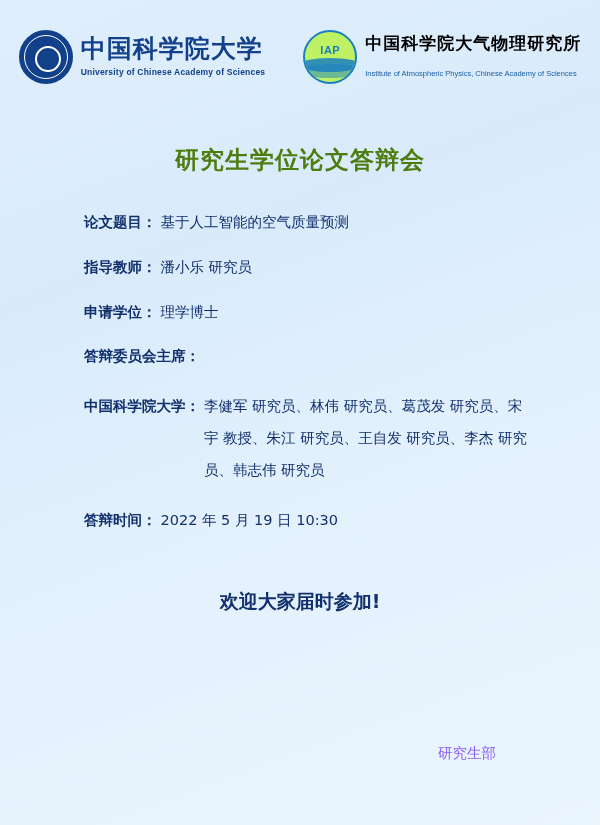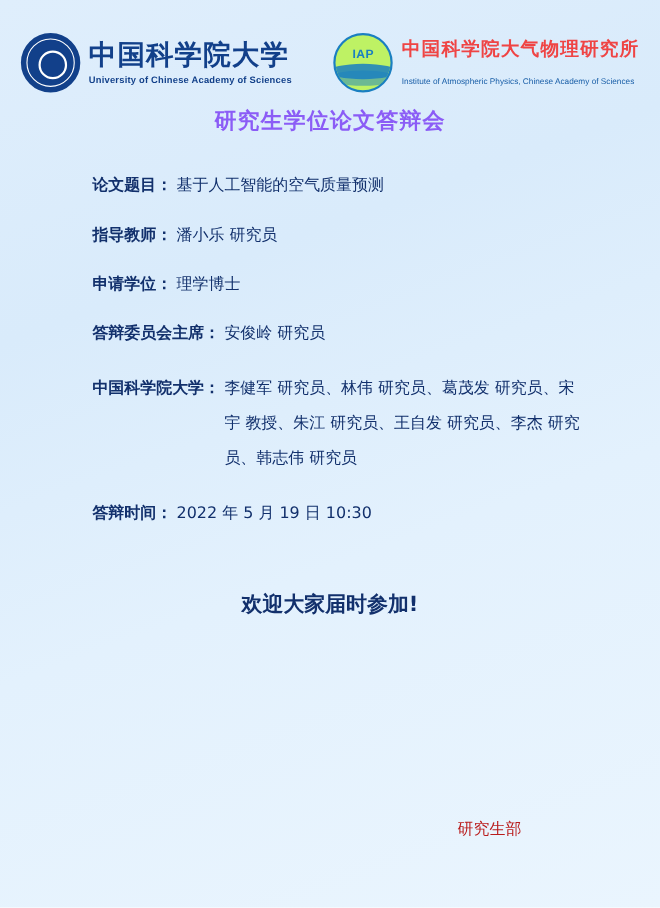--- a/index.html
+++ b/index.html
@@ -78,21 +78,21 @@
     box-shadow: inset 0 0 0 2px #12408a, 0 0 0 2px #12408a;
   }
 
   .ucas-text {
     display: flex;
     flex-direction: column;
     justify-content: center;
     line-height: 1.1;
   }
   .ucas-cn {
-    font-family: Liberation Sans, sans-serif;
+    font-family: Liberation Mono, monospace;
     font-size: 25px;
     font-weight: bold;
     letter-spacing: 1px;
     color: #12408a;
     white-space: nowrap;
   }
   .ucas-en {
     font-size: 8.5px;
     font-weight: bold;
     color: #12408a;
@@ -137,42 +137,43 @@
     letter-spacing: .5px;
   }
 
   .iap-text {
     display: flex;
     flex-direction: column;
     justify-content: center;
     line-height: 1.1;
   }
   .iap-cn {
-    font-family: Liberation Serif, serif;
+    font-family: Liberation Mono, monospace;
     font-size: 17px;
     font-weight: bold;
     letter-spacing: 1px;
-    color: #ef4444;
+    color: #000000;
     white-space: nowrap;
   }
   .iap-en {
     font-size: 7.5px;
     font-weight: normal;
     color: #1a5fa8;
     white-space: nowrap;
     margin-top: 16px;
   }
 
   
   .doc-title {
     text-align: center;
     font-family: "DejaVu Sans", sans-serif;
-    font-size: 20px;
-    font-weight: bold;
-    color: #8b5cf6;
+    font-size: 24px;
+    font-weight: bold;
+    color: #4d7c0f;
+    margin-top: 48px;
     letter-spacing: 1px;
   }
 
   
   .info {
     margin-top: 36px;
     padding-left: 40px;
     padding-right: 20px;
   }
   .row {
@@ -203,25 +204,25 @@
     font-family: "DejaVu Sans", sans-serif;
     font-size: 19px;
     font-weight: bold;
     color: #12306c;
     margin-top: 58px;
   }
 
   
   .signature {
     position: absolute;
-    right: 126px;
+    right: 104px;
     bottom: 62px;
     font-family: Liberation Mono, monospace;
     font-size: 14.5px;
-    color: #b91c1c;
+    color: #8b5cf6;
   }
 </style>
 </head>
 <body>
 
 <div class="poster">
 
   <div class="logo-bar">
 
     <div class="logo-block left">
@@ -263,21 +264,20 @@
       <span class="val">潘小乐  研究员</span>
     </div>
 
     <div class="row">
       <span class="lbl">申请学位：</span>
       <span class="val">理学博士</span>
     </div>
 
     <div class="row">
       <span class="lbl">答辩委员会主席：</span>
-      <span class="val">安俊岭  研究员</span>
     </div>
 
     <div class="row wrap">
       <span class="lbl">中国科学院大学：</span>
       <span class="val">李健军  研究员、林伟  研究员、葛茂发  研究员、宋宇  教授、朱江  研究员、王自发  研究员、李杰  研究员、韩志伟  研究员</span>
     </div>
 
     <div class="row">
       <span class="lbl">答辩时间：</span>
       <span class="val">2022 年 5 月 19 日  10:30</span>

